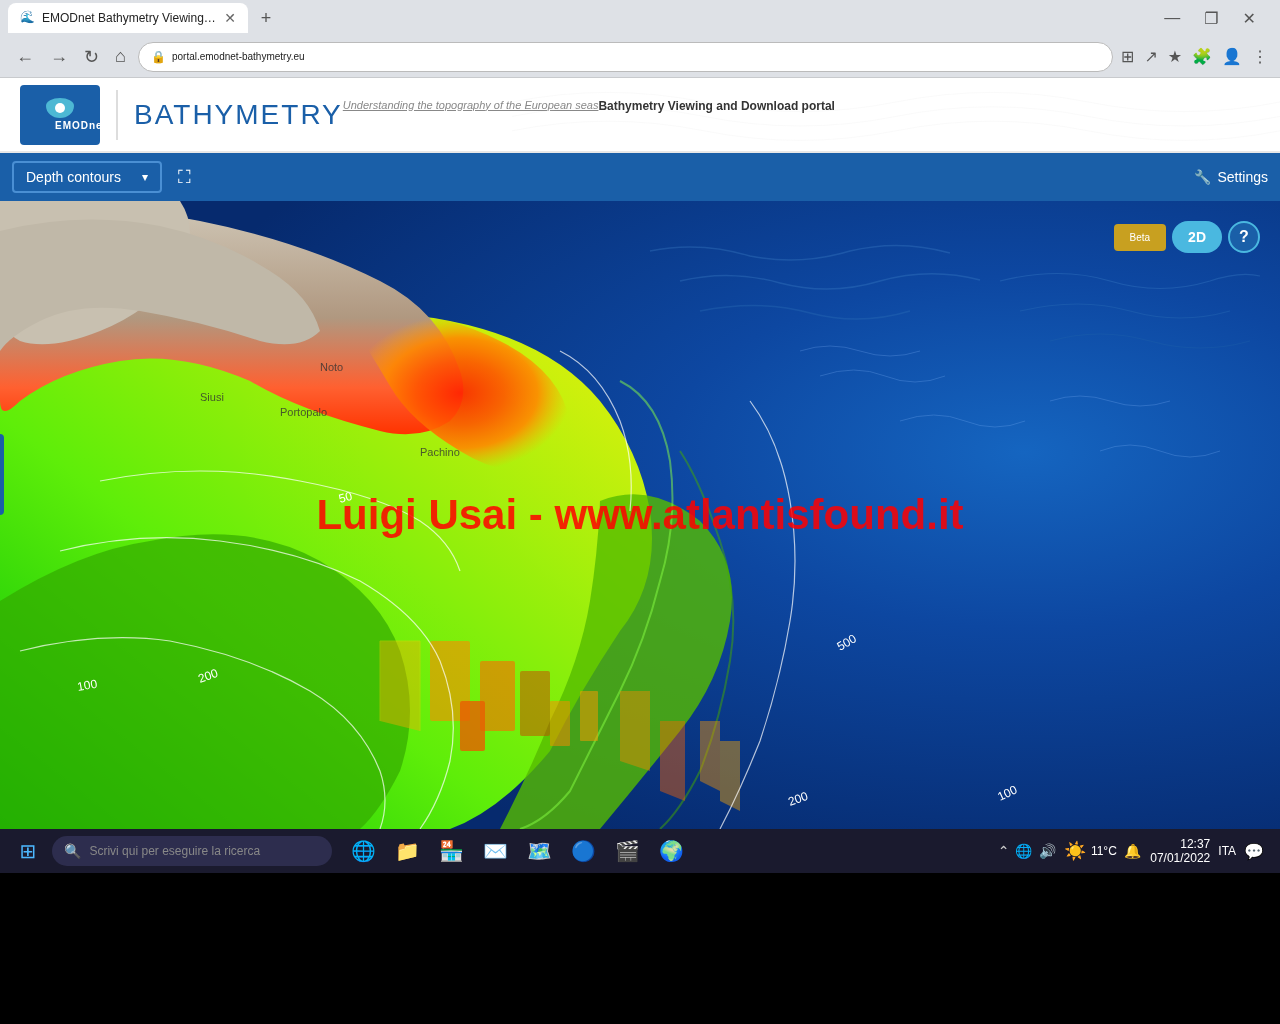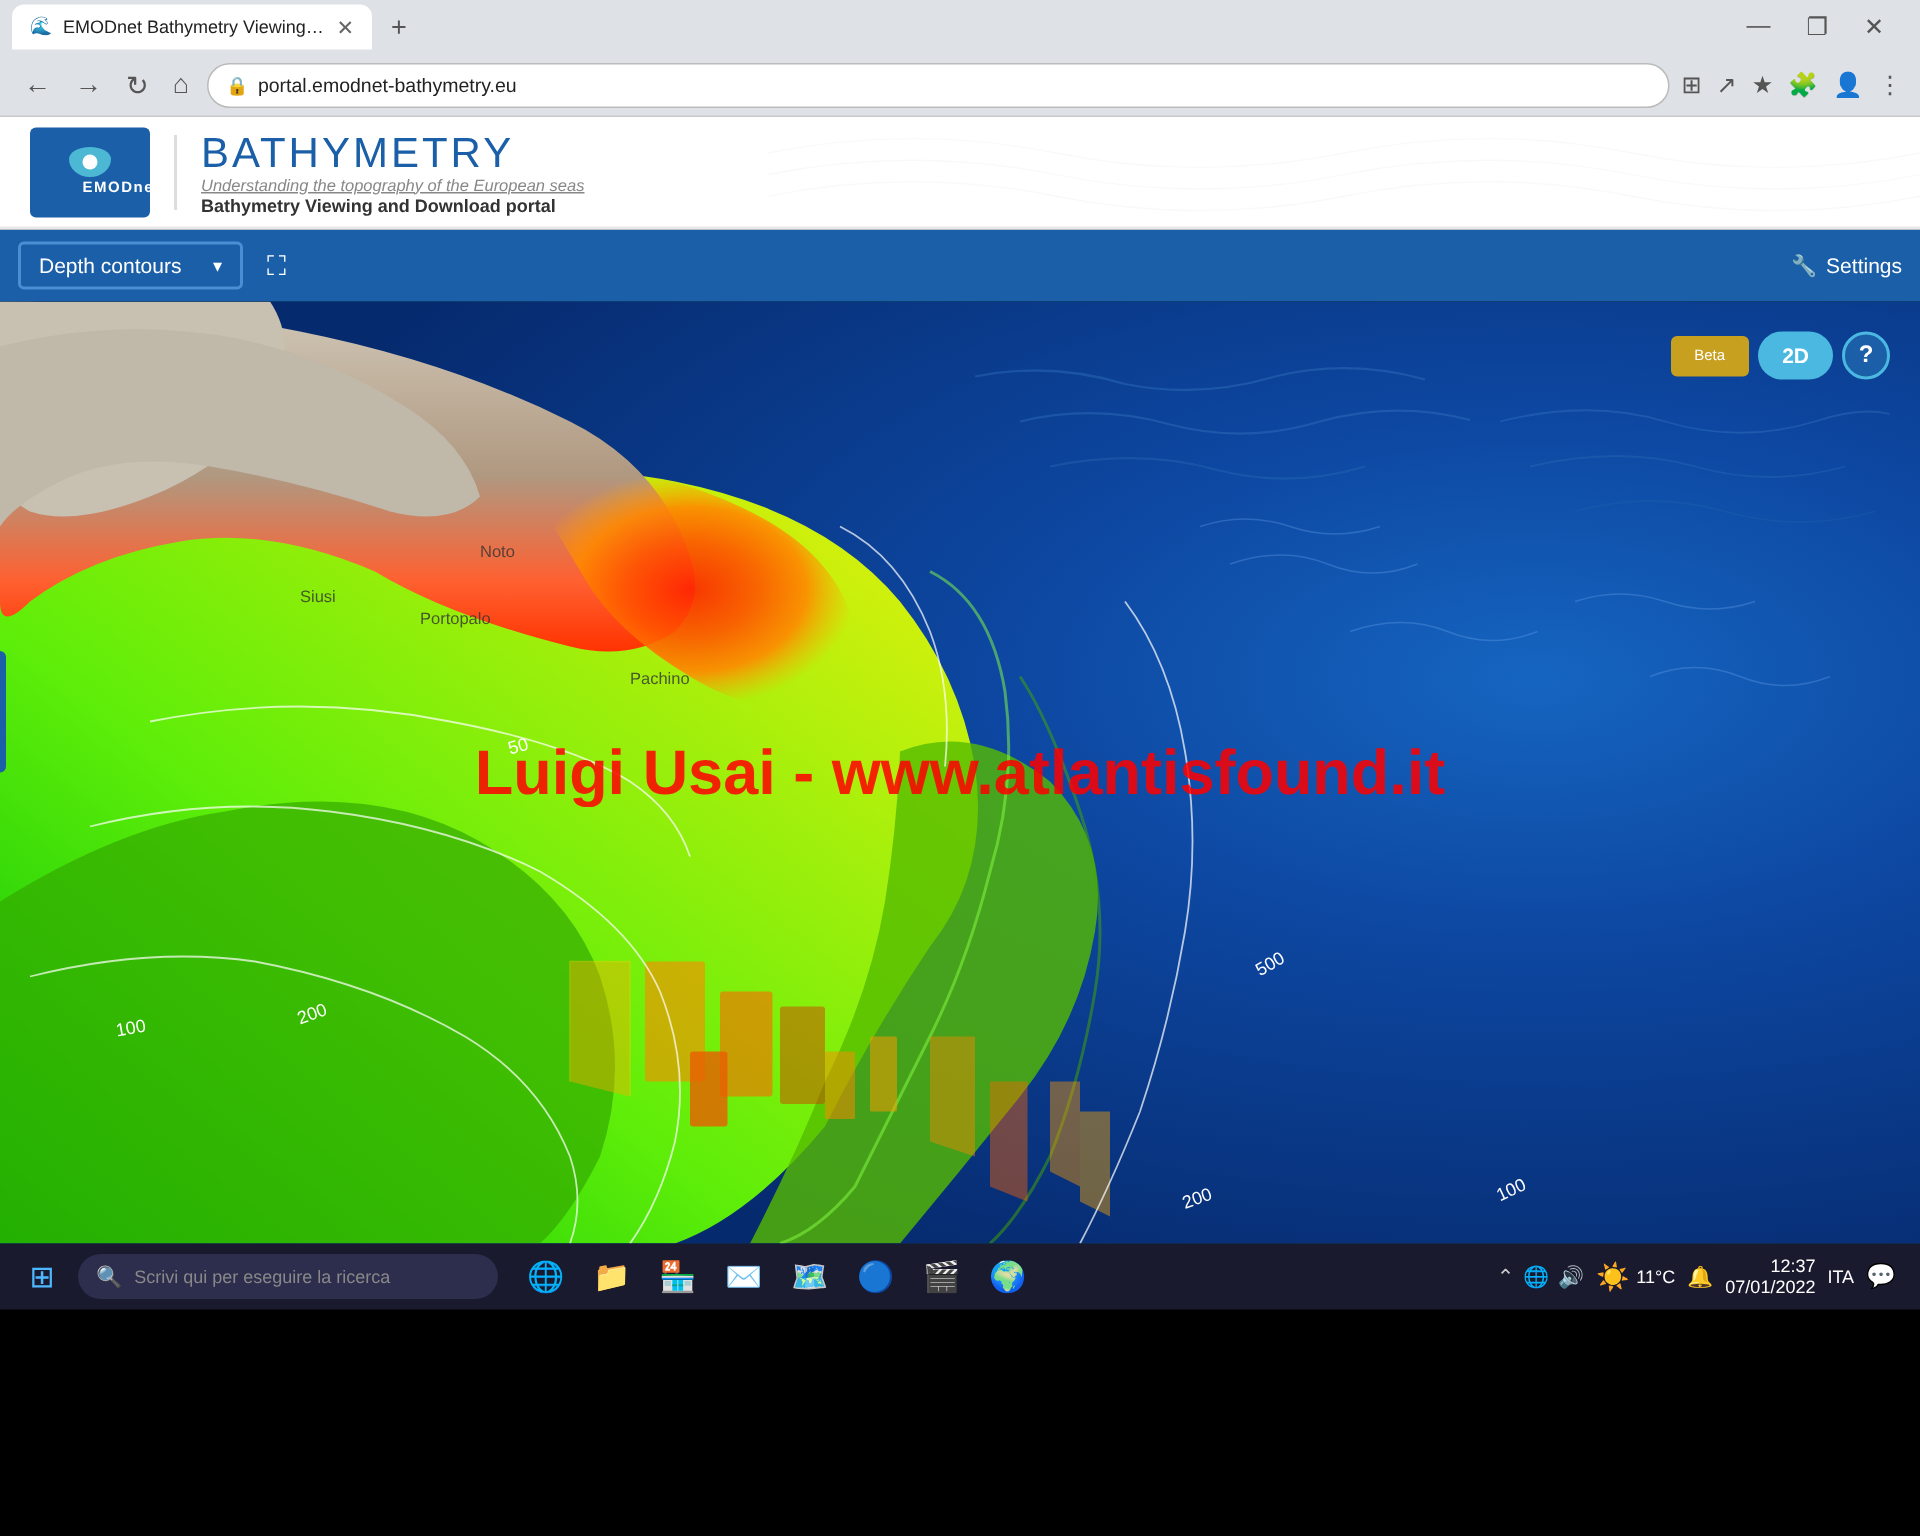--- a/index.html
+++ b/index.html
@@ -34,21 +34,21 @@
       background: #dee1e6; height: 42px; display: flex; align-items: center;
       padding: 0 12px; gap: 8px; border-bottom: 1px solid #c8cacd;
     }
     .nav-btn { font-size: 18px; color: #555; cursor: pointer; padding: 4px; border-radius: 50%; }
     .url-box {
       flex: 1; height: 30px; background: #fff; border-radius: 15px;
       display: flex; align-items: center; padding: 0 12px; gap: 6px;
       font-size: 13px; color: #333; border: 1px solid #bbb;
     }
     .lock-icon { font-size: 12px; color: #555; }
-    .url-text { flex: 1; font-size: 13px; color: #222; }
+    .url-text { flex: 1; font-size: 10px; color: #222; }
     .address-actions { display: flex; align-items: center; gap: 10px; }
     .addr-icon { font-size: 16px; color: #555; cursor: pointer; }
 
     
     .app-header {
       background: #fff; height: 75px; display: flex; align-items: center;
       padding: 0 20px; gap: 16px; border-bottom: 2px solid #e8e8e8;
       position: relative; overflow: hidden;
     }
     .header-bg-contour {
@@ -61,21 +61,21 @@
       flex-shrink: 0; flex-direction: column; gap: 2px;
     }
     .logo-top { display: flex; align-items: center; gap: 4px; }
     .logo-eye {
       width: 28px; height: 20px; background: #4db8d4; border-radius: 50% 50% 50% 50% / 40% 40% 60% 60%;
       display: flex; align-items: center; justify-content: center;
     }
     .logo-pupil { width: 10px; height: 10px; background: #fff; border-radius: 50%; }
     .logo-label { color: #fff; font-size: 10px; font-weight: bold; letter-spacing: 1px; padding-left: 42px; }
     .header-divider { width: 2px; height: 50px; background: #ddd; }
-    .header-text { display: flex; flex-direction: column; }
+    .header-text { display: flex; flex-direction: row; }
     .header-title { font-size: 28px; font-weight: 300; color: #1a5fa8; letter-spacing: 2px; }
     .header-subtitle { font-size: 11px; color: #888; font-style: italic; text-decoration: underline; }
     .header-service { font-size: 12px; color: #333; font-weight: bold; }
 
     
     .toolbar {
       background: #1a5fa8; height: 48px; display: flex; align-items: center;
       padding: 0 12px; gap: 8px;
     }
     .depth-dropdown {

